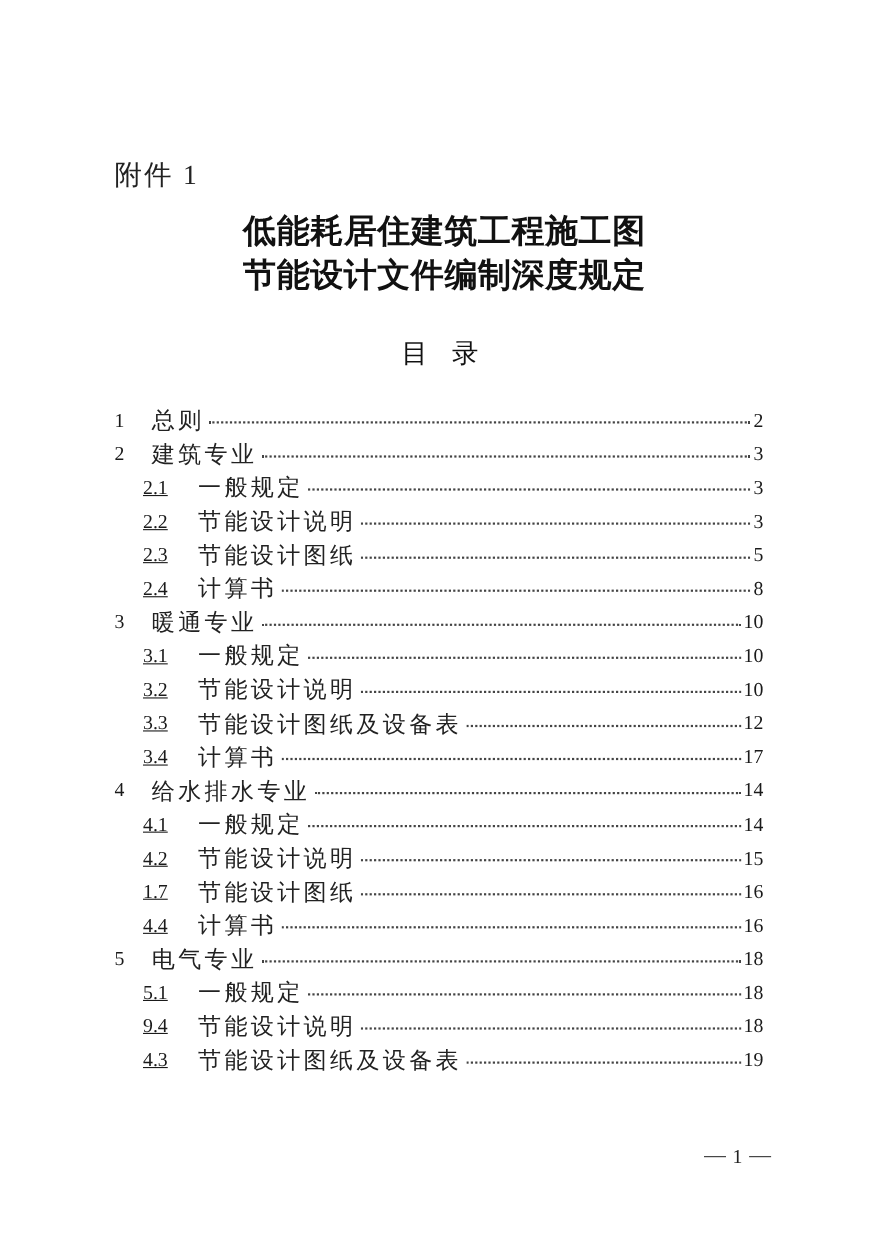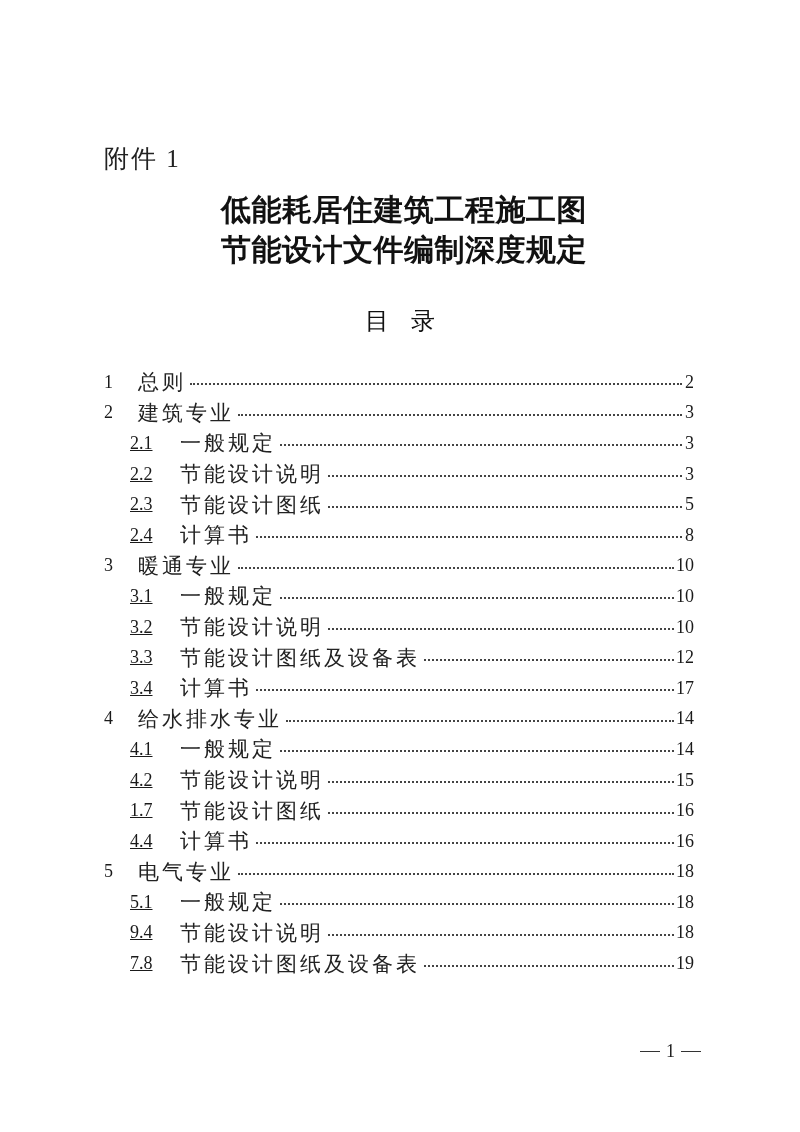--- a/index.html
+++ b/index.html
@@ -231,21 +231,21 @@
     <span class="dots"></span>
     <span class="page">18</span>
   </div>
   <div class="toc-row lvl2">
     <span class="num">9.4</span>
     <span class="label">节能设计说明</span>
     <span class="dots"></span>
     <span class="page">18</span>
   </div>
   <div class="toc-row lvl2">
-    <span class="num">7.8</span>
+    <span class="num">4.3</span>
     <span class="label">节能设计图纸及设备表</span>
     <span class="dots"></span>
     <span class="page">19</span>
   </div>
 </div>
 
 <div class="page-footer">
   <span class="dash"></span>
   <span>1</span>
   <span class="dash"></span>

